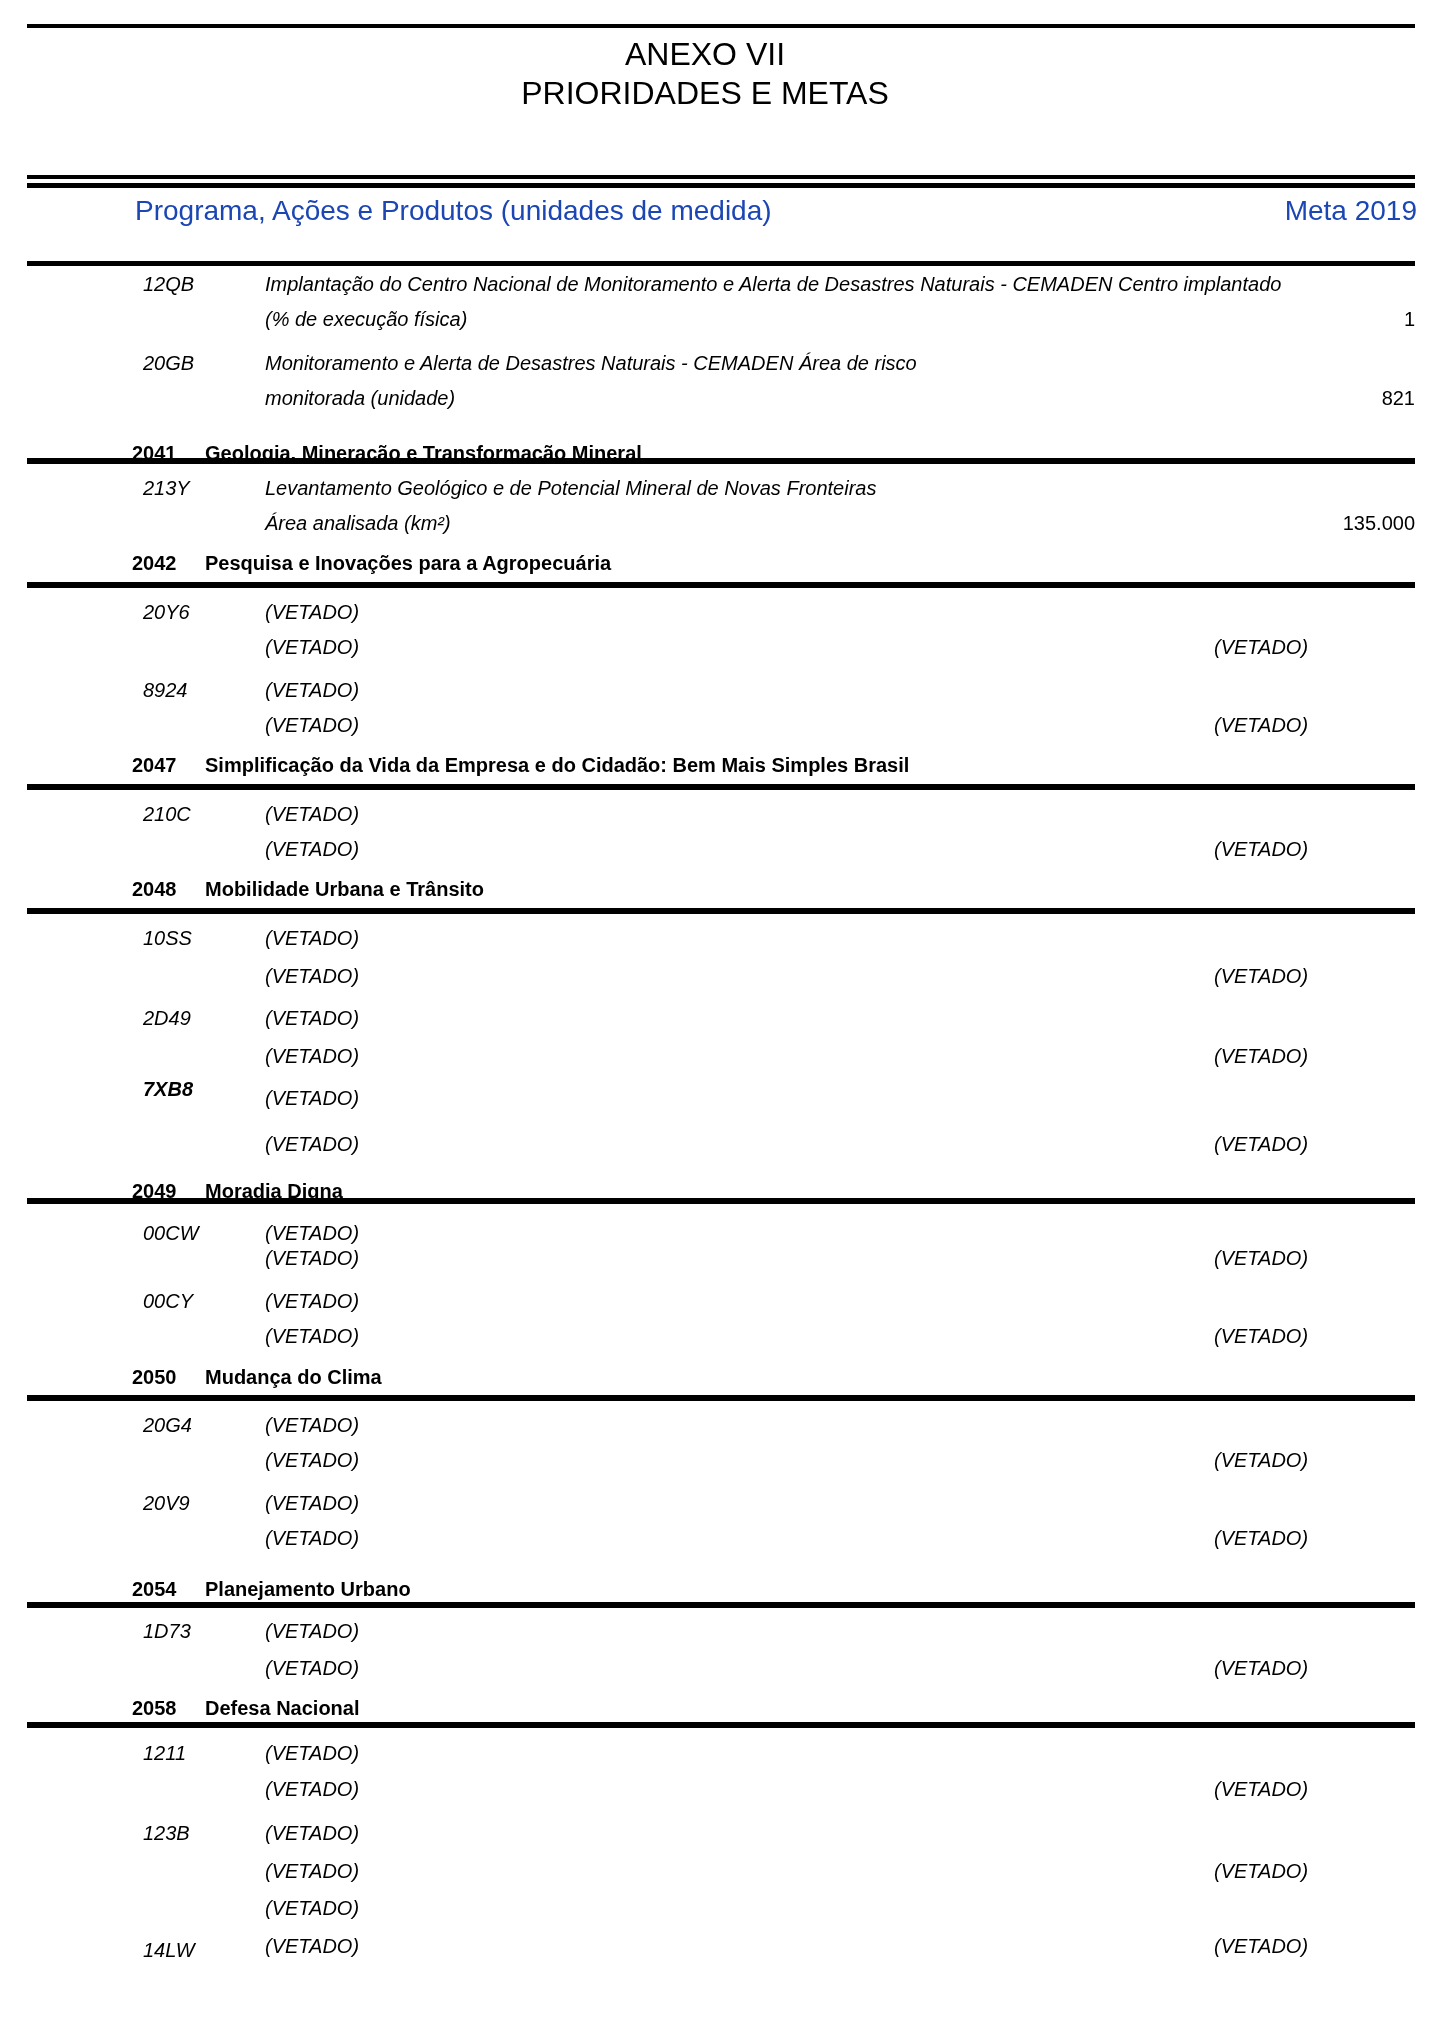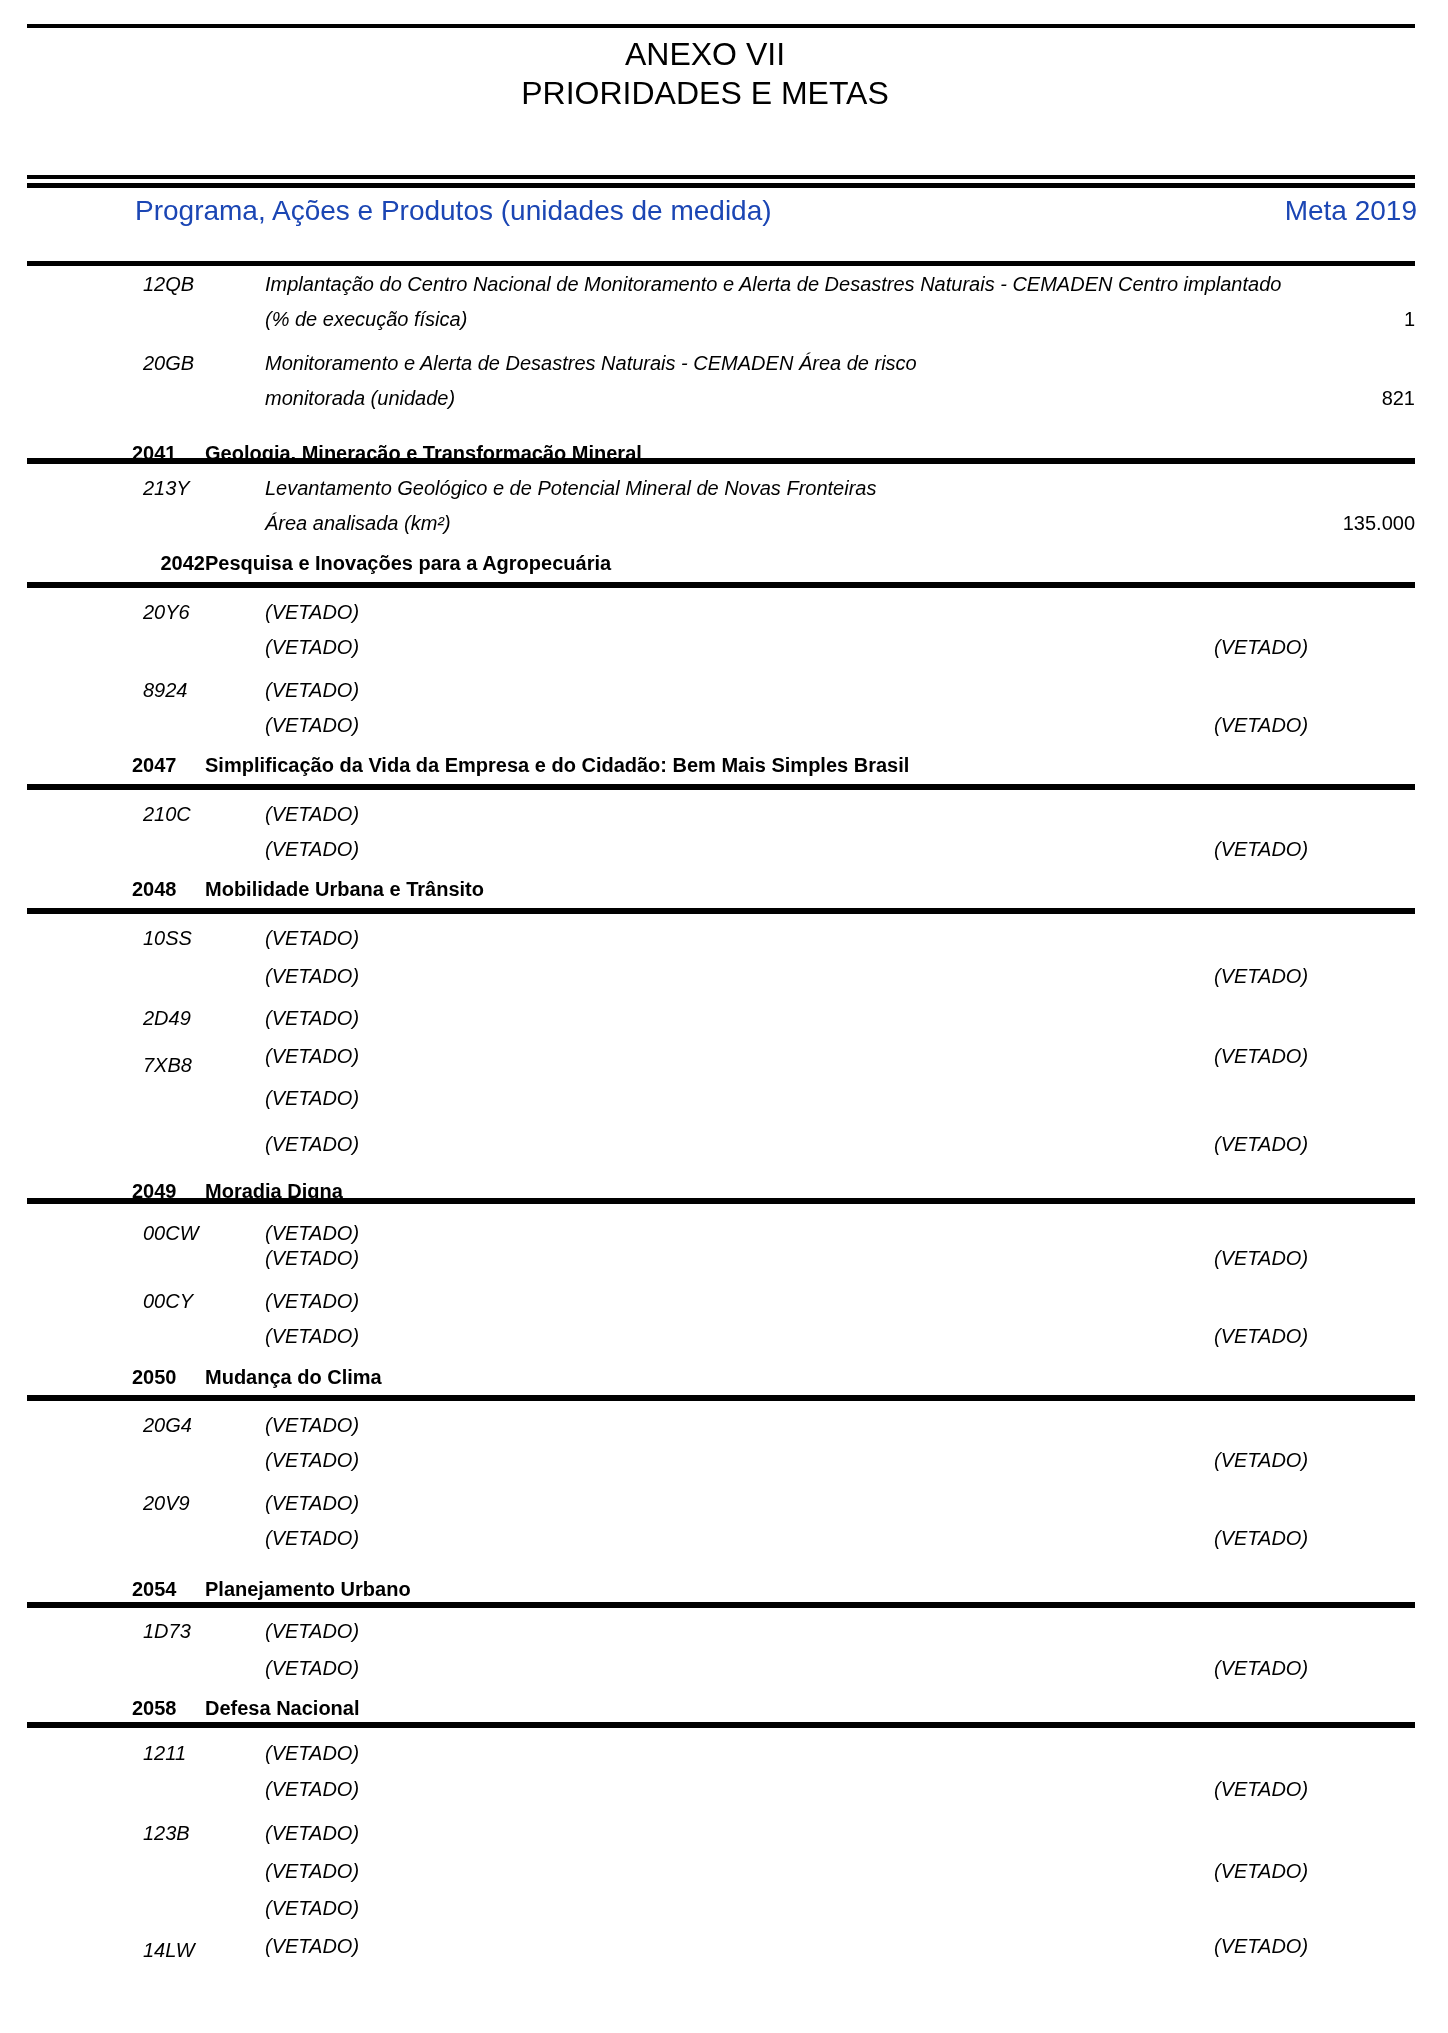--- a/index.html
+++ b/index.html
@@ -69,21 +69,21 @@
       <div class="cell code it" style="top: 352px;">20GB</div>
       <div class="cell desc it" style="top: 352px;">Monitoramento e Alerta de Desastres Naturais - CEMADEN Área de risco</div>
       <div class="cell desc it" style="top: 387px; text-align: right;">monitorada (unidade)</div>
       <div class="cell val-number" style="top: 387px;">821</div>
       <div class="prog-row" style="top: 442px;"><div class="prog-code" style="position: static;">2041</div><span>Geologia, Mineração e Transformação Mineral</span></div>
       <div class="rule prog-rule" style="top: 458px;"></div>
       <div class="cell code it" style="top: 477px;">213Y</div>
       <div class="cell desc it" style="top: 477px;">Levantamento Geológico e de Potencial Mineral de Novas Fronteiras</div>
       <div class="cell desc it" style="top: 512px;">Área analisada (km²)</div>
       <div class="cell val-number" style="top: 512px;">135.000</div>
-      <div class="prog-row" style="top: 552px;"><div class="prog-code" style="position: static; text-align: right;">2042</div><span>Pesquisa e Inovações para a Agropecuária</span></div>
+      <div class="prog-row" style="top: 552px;"><div class="prog-code" style="position: static;">2042</div><span>Pesquisa e Inovações para a Agropecuária</span></div>
       <div class="rule prog-rule" style="top: 582px;"></div>
       <div class="cell code it" style="top: 601px;">20Y6</div>
       <div class="cell desc it" style="top: 601px;">(VETADO)</div>
       <div class="cell desc it" style="top: 636px;">(VETADO)</div>
       <div class="cell val-vetado" style="top: 636px;">(VETADO)</div>
       <div class="cell code it" style="top: 679px;">8924</div>
       <div class="cell desc it" style="top: 679px;">(VETADO)</div>
       <div class="cell desc it" style="top: 714px;">(VETADO)</div>
       <div class="cell val-vetado" style="top: 714px;">(VETADO)</div>
       <div class="prog-row" style="top: 754px;"><div class="prog-code" style="position: static;">2047</div><span>Simplificação da Vida da Empresa e do Cidadão: Bem Mais Simples Brasil</span></div>
@@ -95,21 +95,21 @@
       <div class="prog-row" style="top: 878px;"><div class="prog-code" style="position: static;">2048</div><span>Mobilidade Urbana e Trânsito</span></div>
       <div class="rule prog-rule" style="top: 908px;"></div>
       <div class="cell code it" style="top: 927px;">10SS</div>
       <div class="cell desc it" style="top: 927px;">(VETADO)</div>
       <div class="cell desc it" style="top: 965px;">(VETADO)</div>
       <div class="cell val-vetado" style="top: 965px;">(VETADO)</div>
       <div class="cell code it" style="top: 1007px;">2D49</div>
       <div class="cell desc it" style="top: 1007px;">(VETADO)</div>
       <div class="cell desc it" style="top: 1045px;">(VETADO)</div>
       <div class="cell val-vetado" style="top: 1045px;">(VETADO)</div>
-      <div class="cell code it" style="top: 1054px;">7XB8</div>
+      <div class="cell code it" style="top: 1078px; font-weight: bold;">7XB8</div>
       <div class="cell desc it" style="top: 1087px;">(VETADO)</div>
       <div class="cell desc it" style="top: 1133px;">(VETADO)</div>
       <div class="cell val-vetado" style="top: 1133px;">(VETADO)</div>
       <div class="prog-row" style="top: 1172px;"><div class="prog-code" style="position: static; margin-top: 8px;">2049</div><span>Moradia Digna</span></div>
       <div class="rule prog-rule" style="top: 1198px;"></div>
       <div class="cell code it" style="top: 1222px;">00CW</div>
       <div class="cell desc it" style="top: 1222px;">(VETADO)</div>
       <div class="cell desc it" style="top: 1247px;">(VETADO)</div>
       <div class="cell val-vetado" style="top: 1247px;">(VETADO)</div>
       <div class="cell code it" style="top: 1290px;">00CY</div>

